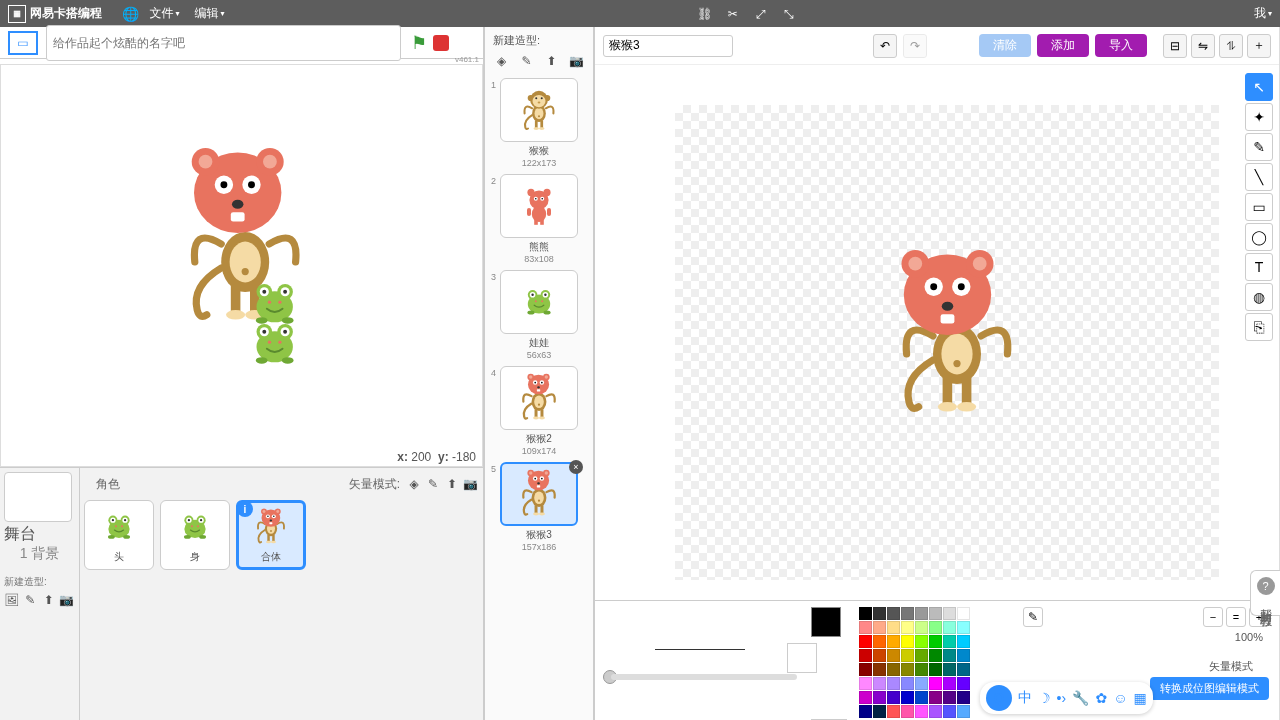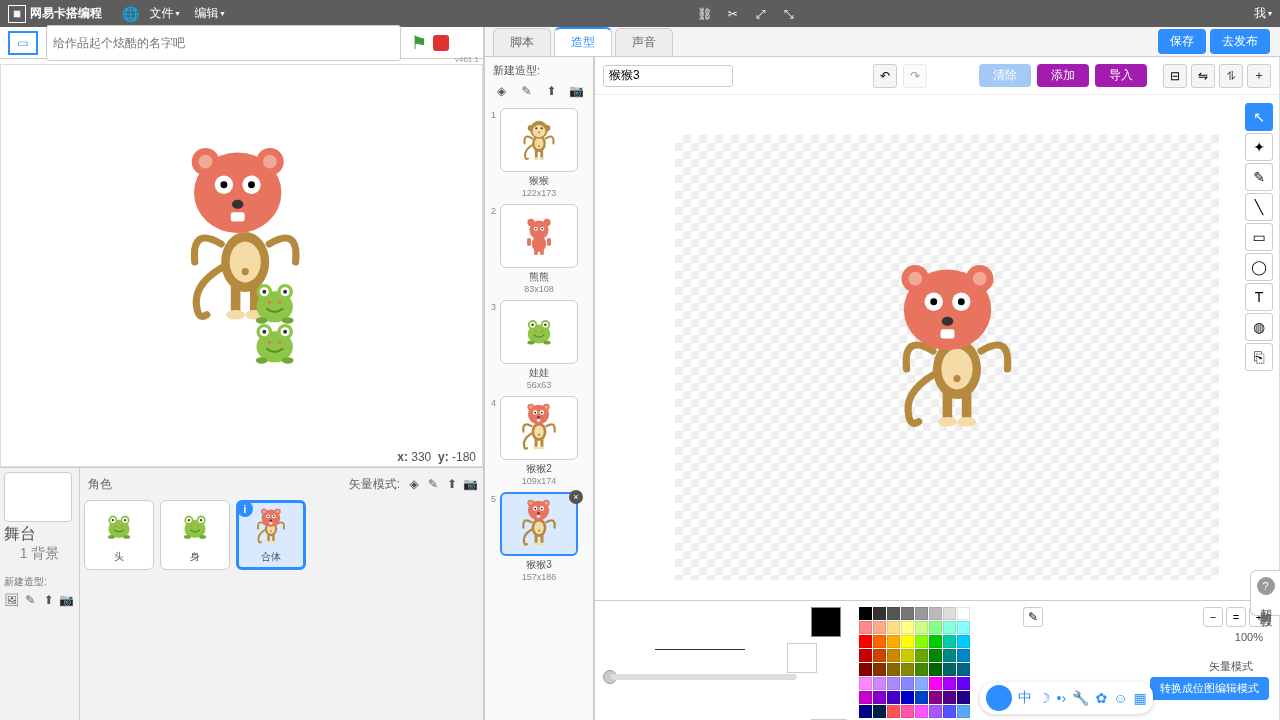--- a/index.html
+++ b/index.html
@@ -34,21 +34,21 @@
 .stage-thumb-col{width:80px;padding:4px;border-right:1px solid #ccc}
 .stage-thumb{width:68px;height:50px;background:#fff;border:1px solid #ccc;border-radius:4px;margin-bottom:2px}
 .stage-label{text-align:left;font-size:16px;color:#555}
 .stage-sub{text-align:center;font-size:14px;color:#888}
 .bg-label{font-size:10px;color:#777;margin-top:12px;margin-bottom:3px}
 .icon-row{display:flex;gap:3px}
 .icon-row span{width:16px;height:16px;display:flex;align-items:center;justify-content:center;cursor:pointer;color:#555}
 
 .sprite-list{flex:1;padding:4px}
 .sprite-header{display:flex;align-items:center;height:24px}
-.sprite-header-label{color:#666;margin-left:4px}
+.sprite-header-label{color:#666;margin-left:12px}
 .sprite-header-new{margin-left:auto;color:#666}
 .sprites{display:flex;gap:6px;margin-top:4px}
 .sprite-item{width:70px;height:70px;background:#fff;border:1px solid #ccc;border-radius:6px;display:flex;flex-direction:column;align-items:center;justify-content:center;position:relative;cursor:pointer}
 .sprite-item.selected{border:3px solid #2e8eff;background:#d9eaff}
 .sprite-item .thumb{width:40px;height:40px;display:flex;align-items:center;justify-content:center}
 .sprite-item .name{font-size:10px;color:#555;margin-top:3px}
 .info-badge{position:absolute;top:-2px;left:-2px;width:16px;height:16px;border-radius:50%;background:#2e8eff;color:#fff;font-size:10px;font-weight:bold;display:flex;align-items:center;justify-content:center}
 
 .right-col{flex:1;display:flex;flex-direction:column}
 .tab-row{height:30px;display:flex;align-items:flex-end;padding-left:8px;background:#f5f5f5;border-bottom:1px solid #ccc}
@@ -228,21 +228,21 @@
             </g>
           <g transform="translate(92,125) scale(0.65)">
               <use href="#frog"></use>
             </g>
           <g transform="translate(92,165) scale(0.65)">
               <use href="#frog"></use>
             </g>
         </svg>
       </div>
       <div class="coords">
-        <b>x:</b> <span>330</span>&nbsp;&nbsp;<b>y:</b> <span>-180</span>
+        <b>x:</b> <span>200</span>&nbsp;&nbsp;<b>y:</b> <span>-180</span>
       </div>
     </div>
 
     <div class="sprite-panel">
       <div class="stage-thumb-col">
         <div class="stage-thumb"></div>
         <div class="stage-label">舞台</div>
         <div class="stage-sub">1 背景</div>
         <div class="bg-label">新建造型:</div>
         <div class="icon-row">
@@ -293,29 +293,20 @@
                 </svg>
               </div>
             <div class="name">合体</div>
           </div>
         </div>
       </div>
     </div>
   </div>
 
   <div class="right-col">
-    <div class="tab-row">
-      <div class="tab">脚本</div>
-      <div class="tab active">造型</div>
-      <div class="tab">声音</div>
-      <div class="tab-right-btns">
-        <span class="pill-btn">保存</span>
-        <span class="pill-btn">去发布</span>
-      </div>
-    </div>
 
     <div class="editor">
       <div class="costume-sidebar">
         <div class="new-costume-label">新建造型:</div>
         <div class="costume-icons">
           <span>◈</span>
           <span>✎</span>
           <span>⬆</span>
           <span>📷</span>
         </div>

